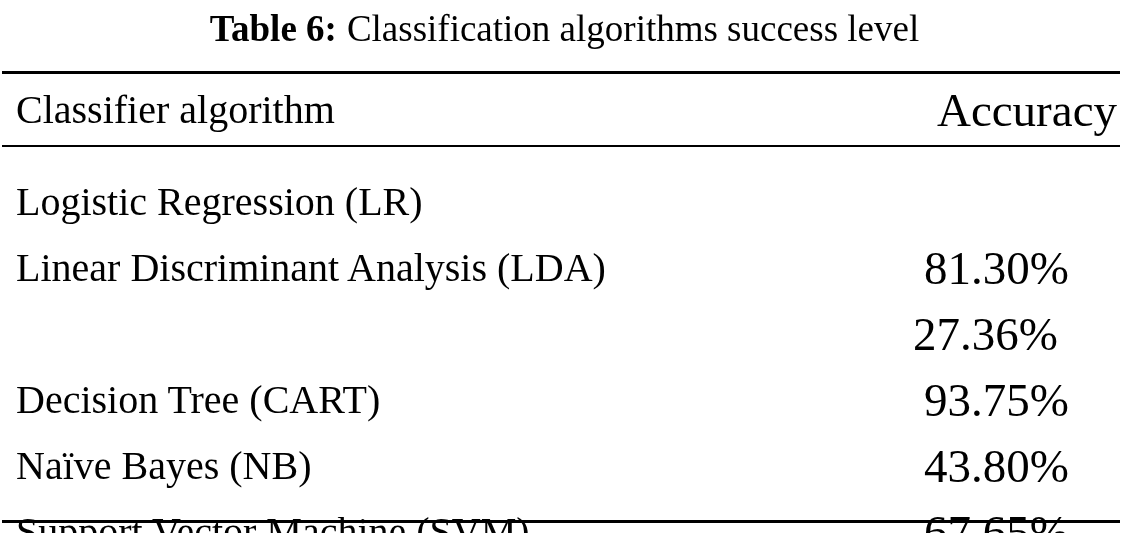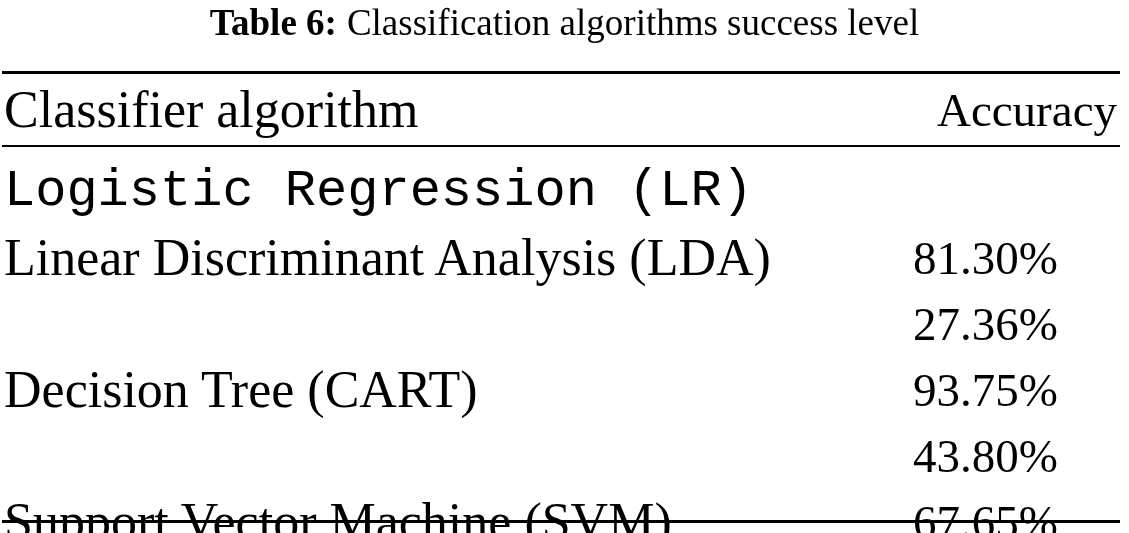--- a/index.html
+++ b/index.html
@@ -21,21 +21,21 @@
     position: relative;
     width: 1129px;
     height: 533px;
     box-sizing: border-box;
   }
 
   
   .caption {
     position: absolute;
     left: 0;
-    top: 0;
+    top: 6px;
     width: 1129px;
     text-align: center;
     font-size: 37px;
     line-height: 46px;
     white-space: nowrap;
   }
   .caption-label {
     font-weight: bold;
   }
   .caption-text {
@@ -72,44 +72,44 @@
     align-items: flex-end;
     white-space: nowrap;
   }
   .row-head {
     height: 71px;
     align-items: center;
   }
 
   .cell-name {
     flex: 0 0 910px;
-    font-size: 52px;
+    font-size: 40px;
     line-height: 46px;
     padding-left: 2px;
     box-sizing: border-box;
+    margin-left: 12px;
   }
   .cell-value {
     flex: 1 1 auto;
     font-size: 47px;
     line-height: 46px;
     text-align: right;
     padding-right: 62px;
     box-sizing: border-box;
   }
   .row-head .cell-value {
     padding-right: 3px;
   }
 
   .body-rows .row {
     padding-bottom: 4px;
   }
   .body-rows .row:first-child {
-    padding-top: 2px;
+    padding-top: 12px;
     height: 68px;
-    font-family: Liberation Mono, monospace;
   }
 </style>
 </head>
 <body>
 
 <div class="table-figure">
 
   <div class="caption">
     <span class="caption-label">Table 6:</span><span class="caption-gap"></span><span class="caption-text">Classification algorithms success level</span>
   </div>
@@ -139,20 +139,21 @@
       <div class="row">
         <div class="cell-value">27.36%</div>
       </div>
 
       <div class="row">
         <div class="cell-name">Decision Tree (CART)</div>
         <div class="cell-value">93.75%</div>
       </div>
 
       <div class="row">
+        <div class="cell-name">Naïve Bayes (NB)</div>
         <div class="cell-value">43.80%</div>
       </div>
 
       <div class="row">
         <div class="cell-name">Support Vector Machine (SVM)</div>
         <div class="cell-value">67.65%</div>
       </div>
 
     </div>
   </div>

